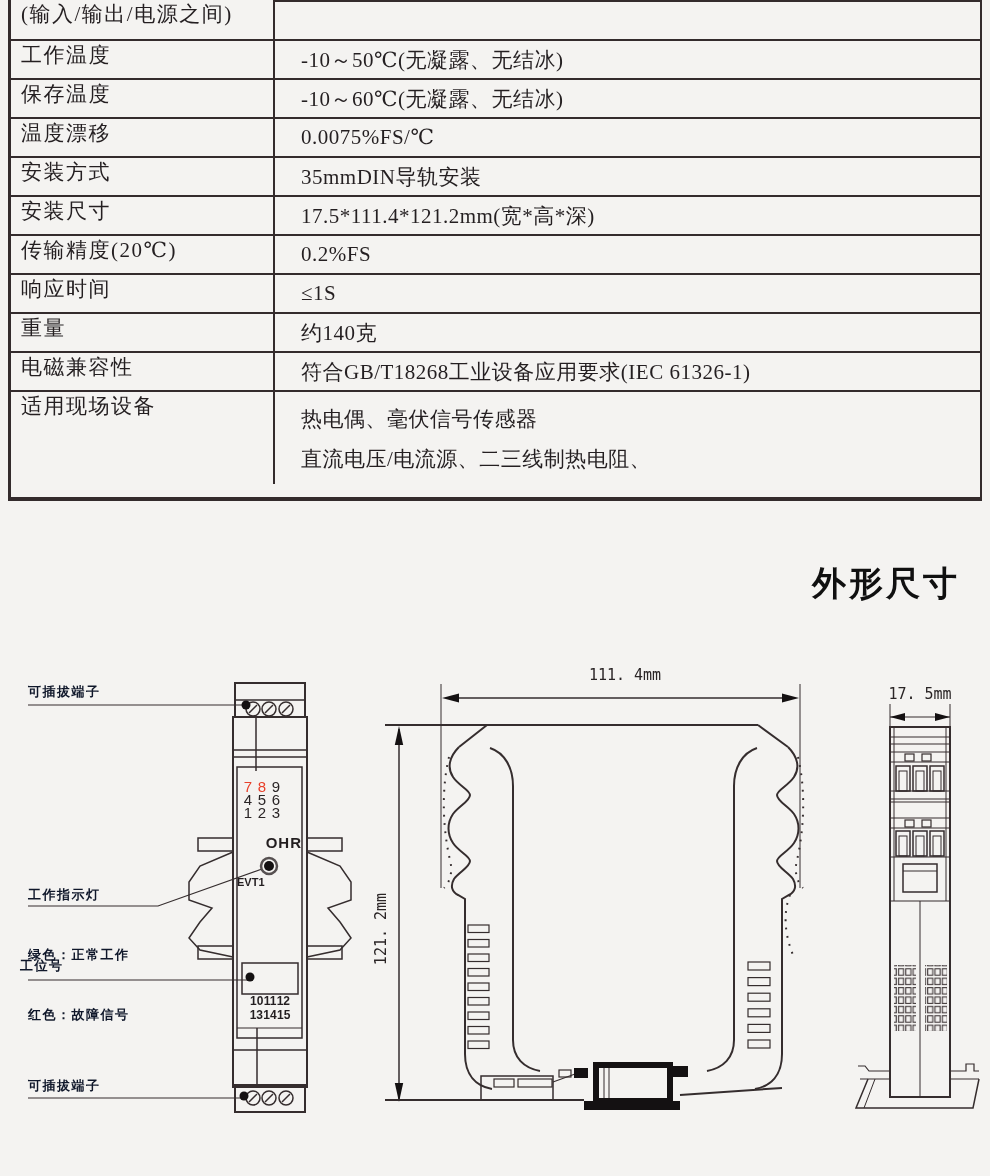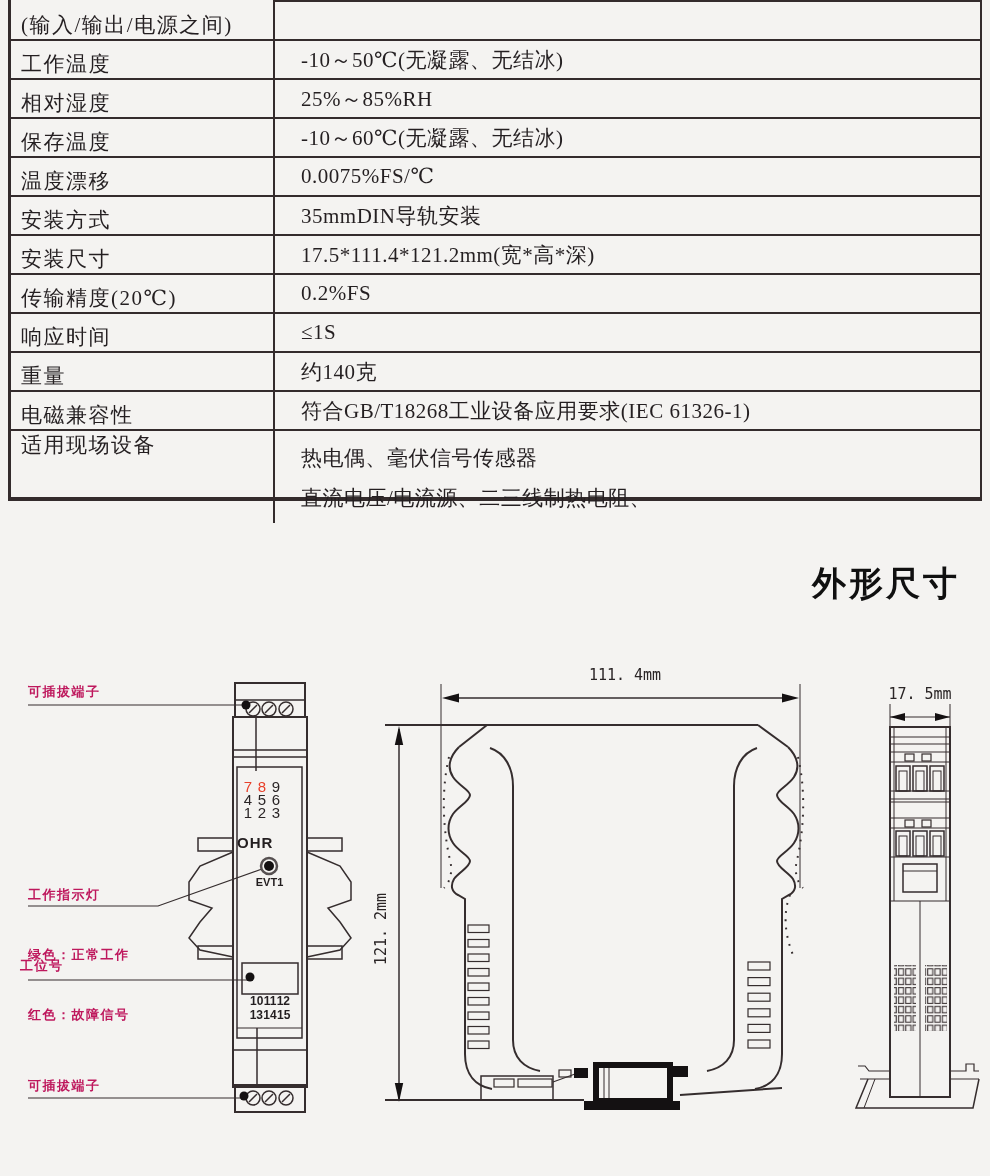--- a/index.html
+++ b/index.html
@@ -3,50 +3,50 @@
 <meta charset="utf-8">
 <style>
   html,body{margin:0;padding:0;background:#e9e8e6;}
   #page{position:relative;width:990px;height:1176px;background:#f4f3f1;overflow:hidden;
         font-family:"Liberation Serif","DejaVu Serif",serif;color:#241f21;}
 
   
   #spec{position:absolute;left:8px;top:0;width:974px;height:501px;
         border-left:3px solid #332b2c;border-right:2px solid #332b2c;border-bottom:4px solid #332b2c;
         box-sizing:border-box;}
-  .row{display:flex;border-top:2px solid #332b2c;height:37px;align-items:flex-end;}
+  .row{display:flex;border-top:2px solid #332b2c;height:37px;align-items:flex-start;}
   .row.r0{border-top:none;height:39px;}
   .row.rlast{height:92px;align-items:flex-start;}
   .cl{width:262px;box-sizing:border-box;padding-left:10px;font-size:21px;letter-spacing:1.5px;white-space:nowrap;}
   .cv{flex:1;box-sizing:border-box;border-left:2px solid #332b2c;padding-left:26px;font-size:21px;letter-spacing:0.5px;
       align-self:stretch;display:flex;align-items:center;white-space:nowrap;}
   .row.r0 .cv{border-top:2px solid #332b2c;margin-top:0;}
   .row.rlast .cv{display:block;padding-top:7px;line-height:40px;}
 
   
   #title{position:absolute;left:0;top:561px;width:960px;text-align:right;
          font-family:"Liberation Sans","DejaVu Sans",sans-serif;font-weight:bold;
          font-size:34px;letter-spacing:3px;color:#101010;}
 
   
   .dlabel{position:absolute;font-family:Liberation Serif, serif;
-          font-weight:bold;font-size:13px;color:#be185d;letter-spacing:1.5px;line-height:20px;white-space:pre;}
+          font-weight:bold;font-size:13px;color:#0f172a;letter-spacing:1.5px;line-height:20px;white-space:pre;}
   .dim{position:absolute;font-family:"DejaVu Sans Mono","Liberation Mono",monospace;
        font-size:15px;color:#2a2526;text-align:center;white-space:nowrap;}
   #dim-height{transform:rotate(-90deg);transform-origin:50% 50%;}
 
   #tgrid{position:absolute;left:241px;top:780px;width:44px;
          font-family:"Liberation Sans","DejaVu Sans",sans-serif;font-weight:normal;font-size:15px;
          line-height:13px;color:#2a2526;}
   #tgrid span{display:inline-block;width:14px;text-align:center;}
   #tgrid .red{color:#e8402a;}
-  #brand{position:absolute;left:237px;top:834px;width:65px;text-align:left;
+  #brand{position:absolute;left:237px;top:834px;width:65px;text-align:right;
          font-family:"Liberation Sans","DejaVu Sans",sans-serif;font-weight:800;font-size:15px;
          letter-spacing:1px;color:#231e20;}
-  #model{position:absolute;left:237px;top:876px;width:65px;text-align:center;
+  #model{position:absolute;left:237px;top:876px;width:65px;text-align:left;
          font-family:"Liberation Sans","DejaVu Sans",sans-serif;font-weight:bold;font-size:11px;color:#231e20;}
   #bgrid{position:absolute;left:237px;top:995px;width:66px;text-align:center;
          font-family:"Liberation Sans","DejaVu Sans",sans-serif;font-weight:bold;font-size:12px;
          line-height:13.5px;color:#231e20;word-spacing:-3px;white-space:nowrap;}
 
   svg .ln{stroke:#352d2e;fill:none;}
   svg .fl{fill:#141112;stroke:none;}
 </style>
 </head>
 <body>
@@ -54,24 +54,20 @@
 <div id="page">
 
   <div id="spec">
     <div class="row r0">
       <div class="cl">(输入/输出/电源之间)</div>
       <div class="cv"></div>
     </div>
     <div class="row">
       <div class="cl">工作温度</div>
       <div class="cv">-10～50℃(无凝露、无结冰)</div>
-    </div>
-    <div class="row">
-      <div class="cl">相对湿度</div>
-      <div class="cv">25%～85%RH</div>
     </div>
     <div class="row">
       <div class="cl">保存温度</div>
       <div class="cv">-10～60℃(无凝露、无结冰)</div>
     </div>
     <div class="row">
       <div class="cl">温度漂移</div>
       <div class="cv">0.0075%FS/℃</div>
     </div>
     <div class="row">

